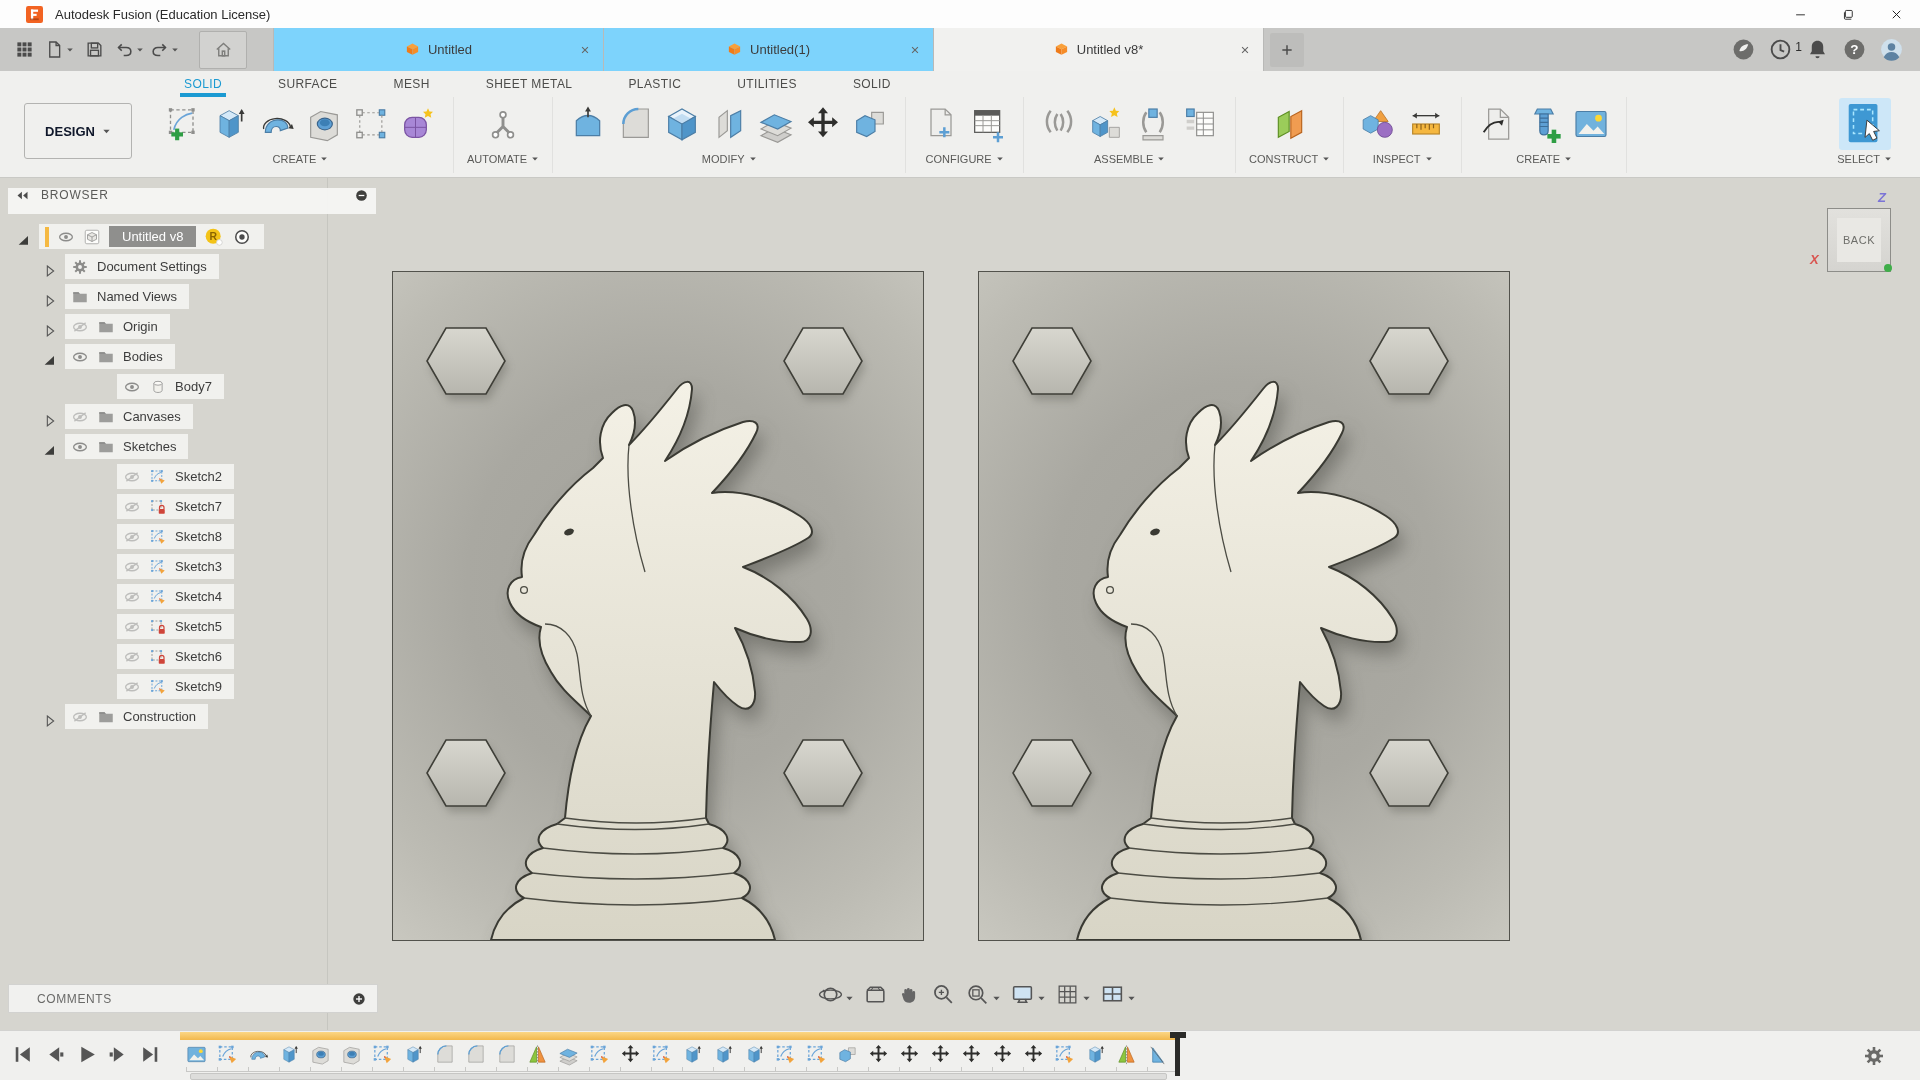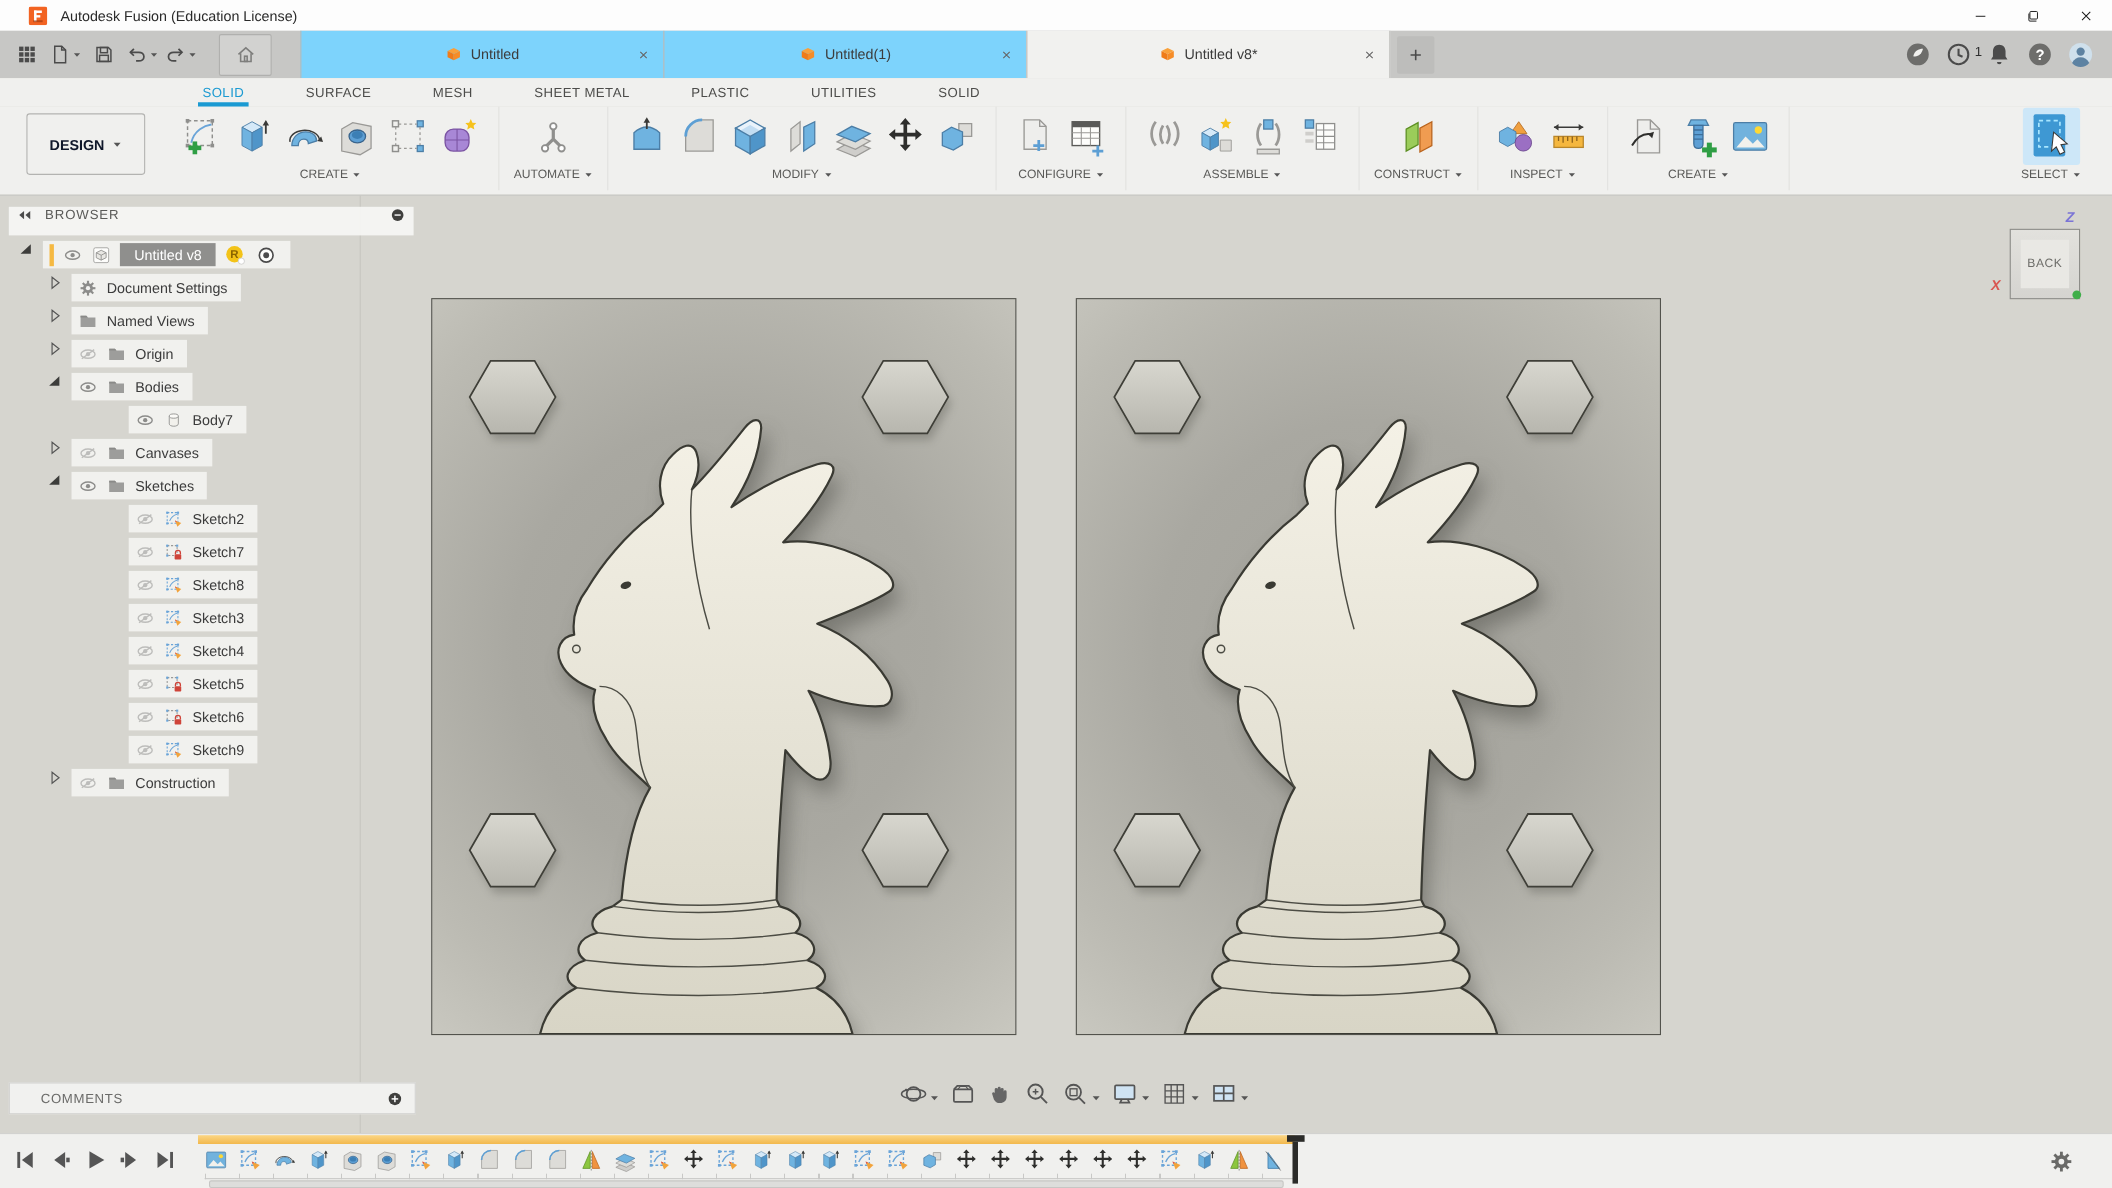--- a/index.html
+++ b/index.html
@@ -77,21 +77,21 @@
   .vc-x{position:absolute;left:1810px;top:74px;color:#d95550;font-size:13px;font-weight:bold;font-style:italic}
   .vc-ydot{position:absolute;left:1884px;top:86px;width:8px;height:8px;border-radius:50%;background:#3fae49}
 
   
   .browser{position:absolute;left:8px;top:10px;width:368px}
   .b-header{height:26px;background:rgba(246,246,244,.93);display:flex;align-items:flex-start;padding:0 7px}
   .b-header .coll{width:15px;height:15px}
   .b-title{font-size:12px;color:#5a5a58;letter-spacing:.8px;margin-left:11px}
   .b-min{margin-left:auto;width:15px;height:15px}
   .tree{margin-top:5px}
-  .tree-row{height:30px;display:flex;align-items:flex-start}
+  .tree-row{height:30px;display:flex;align-items:flex-end}
   .tree-row.lv0{padding-left:8px}
   .tree-row.lv1{padding-left:34px}
   .tree-row.lv2{padding-left:86px}
   .exp{width:16px;height:16px;margin-right:7px;flex:none}
   .exp.empty{visibility:hidden}
   .chip{display:flex;align-items:center;gap:8px;background:rgba(243,243,241,.92);height:25px;
         padding:0 12px 0 6px;font-size:13px;color:#3c3c3c;white-space:nowrap}
   .chip .ic{width:18px;height:18px;flex:none}
   .chip .badge-ic{width:20px;height:20px}
   .ybar{width:4px;height:20px;background:#f5b942;flex:none}

